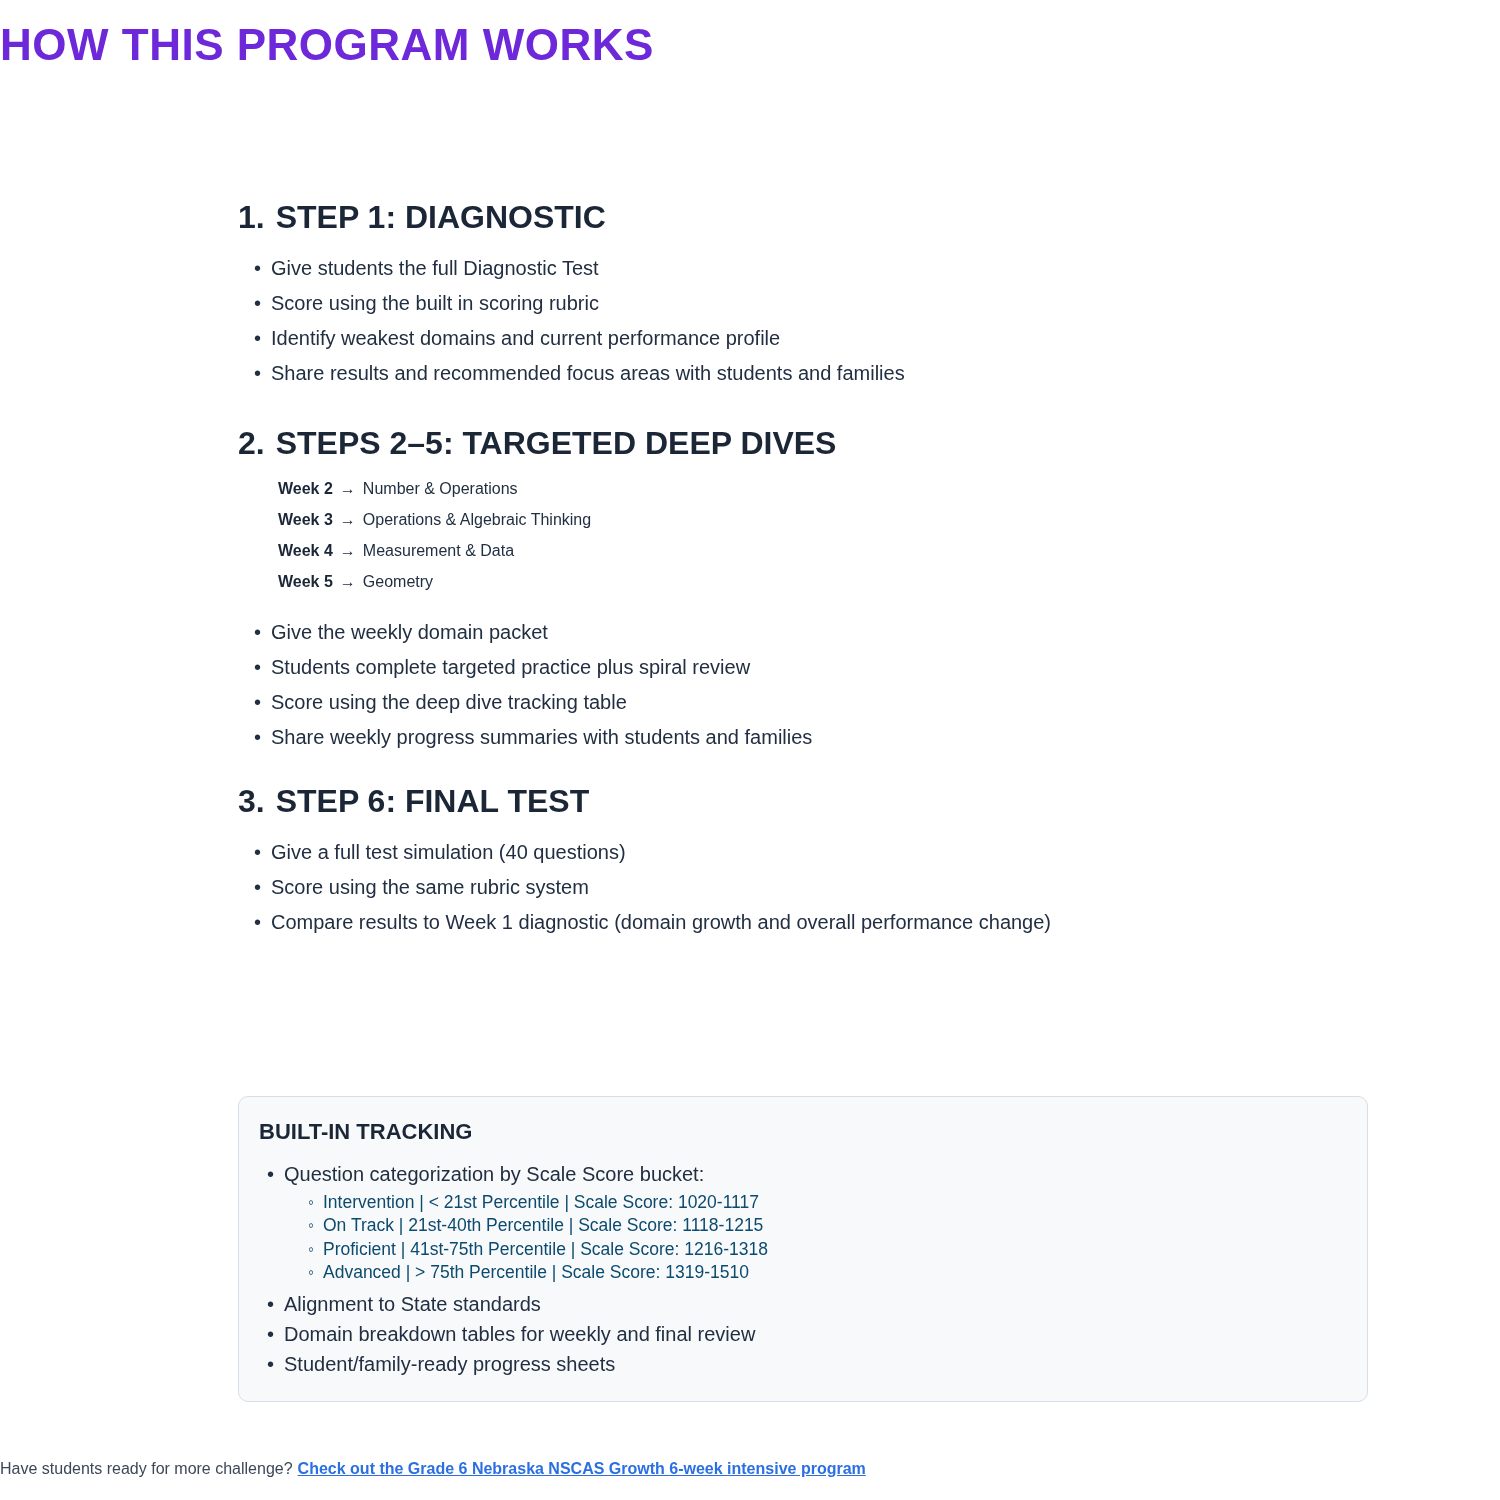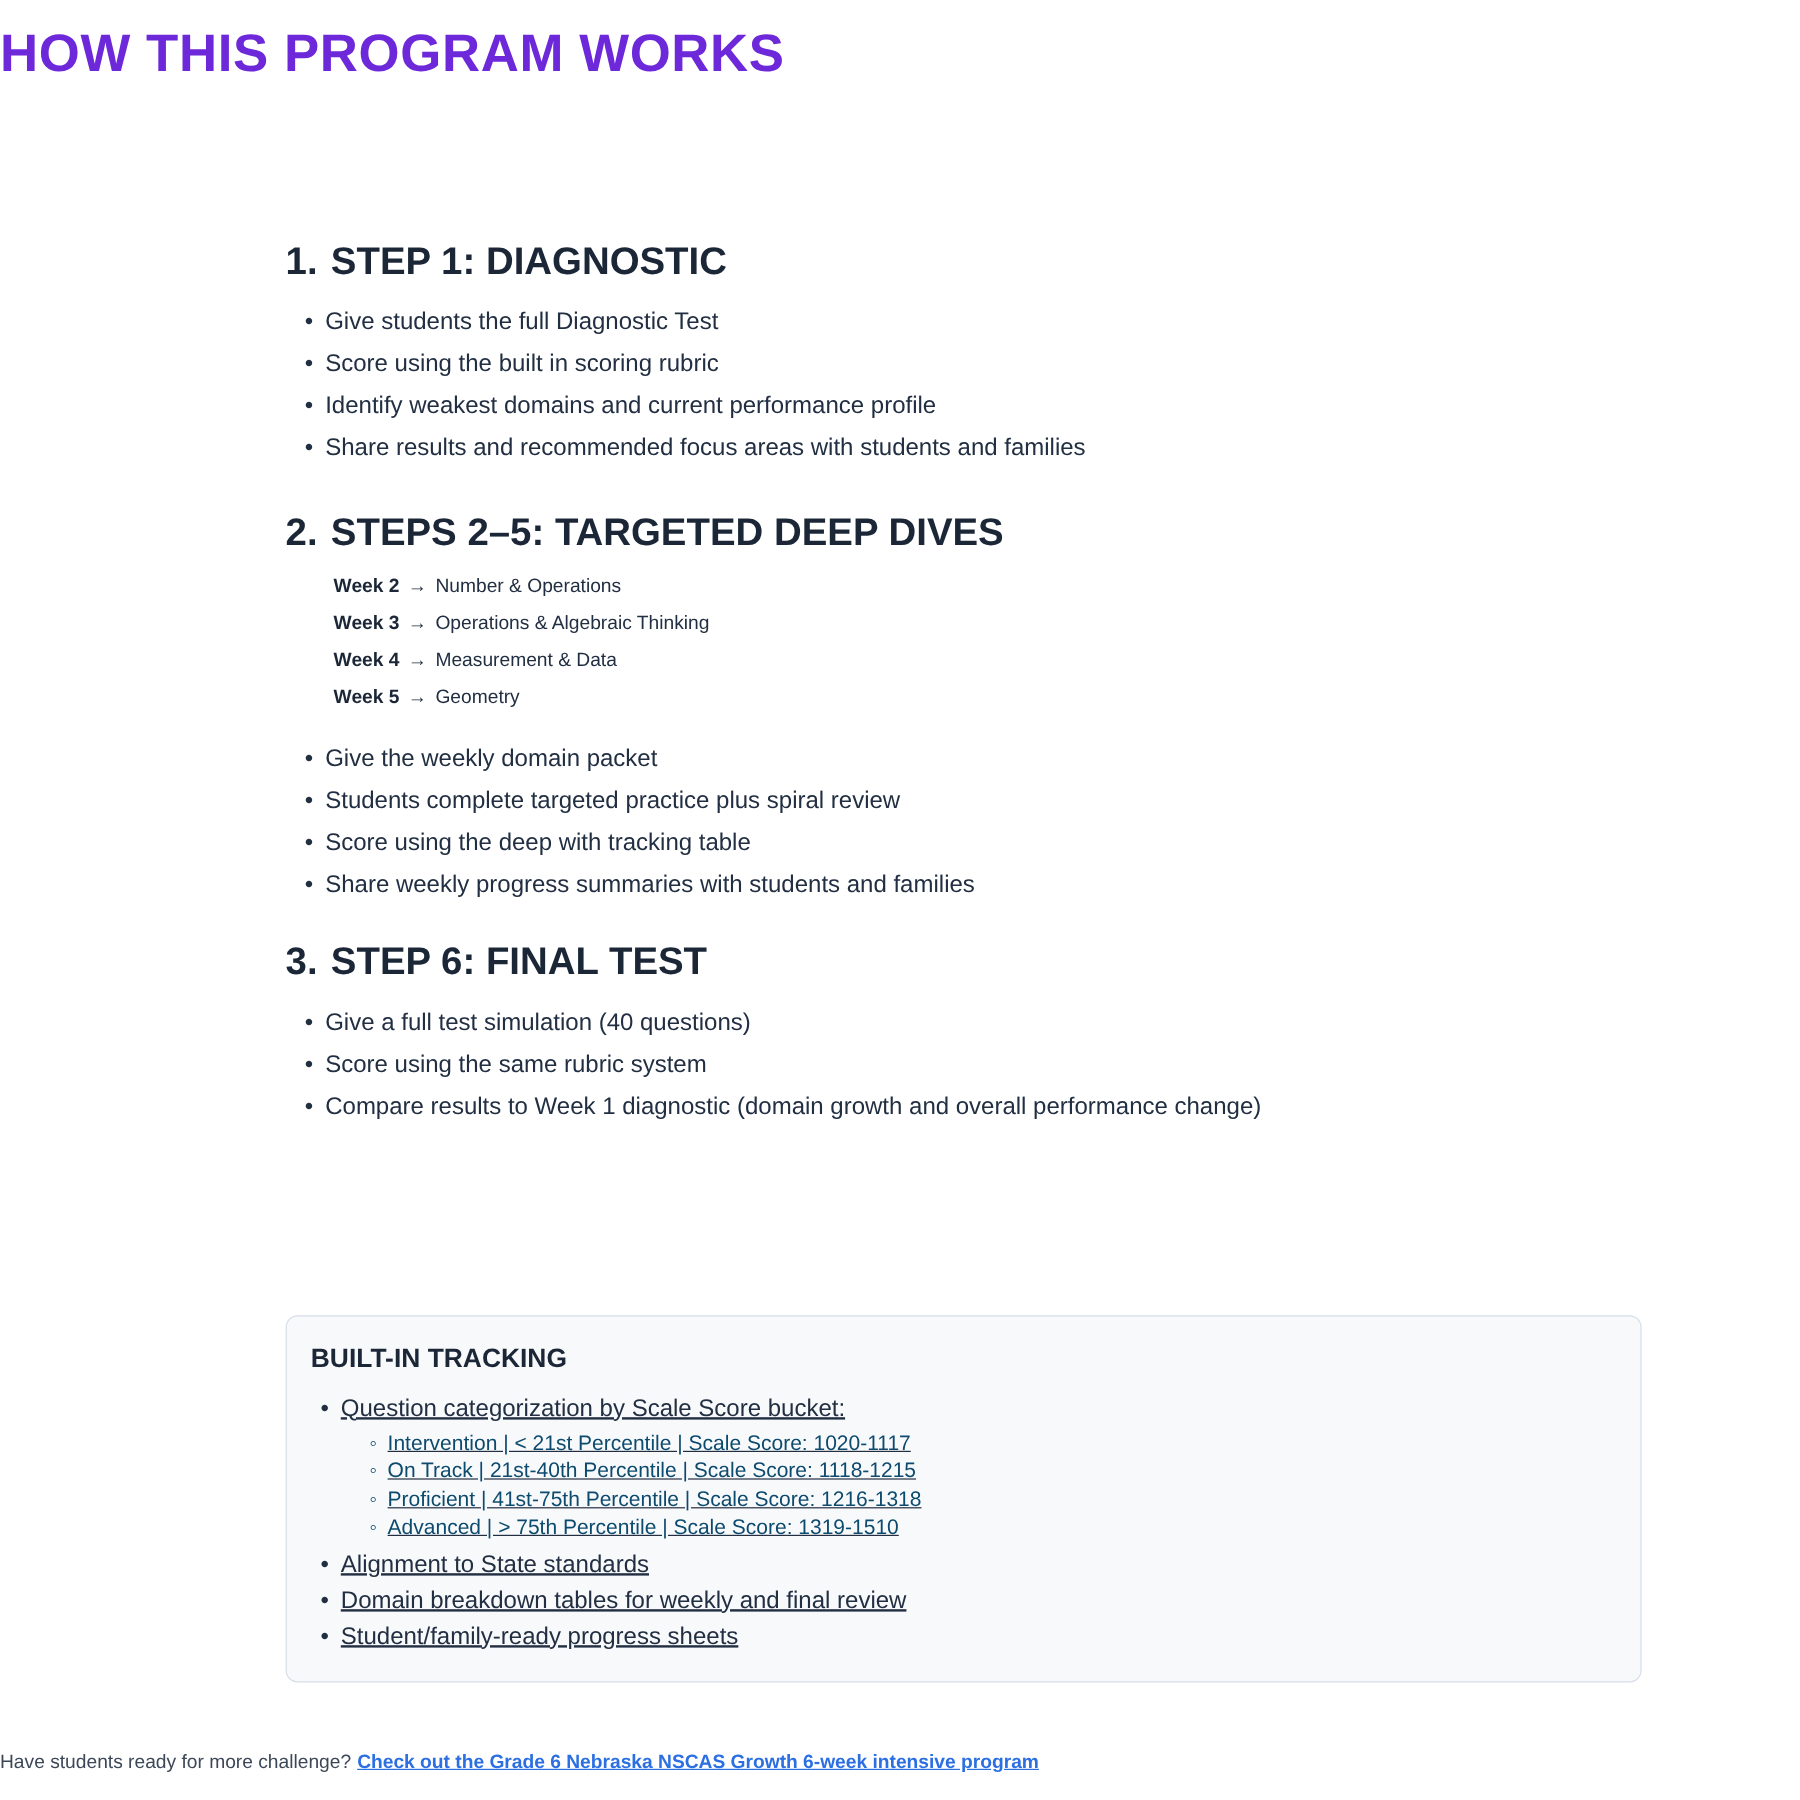--- a/index.html
+++ b/index.html
@@ -80,21 +80,20 @@
     list-style: none;
     margin: 14px 0 0 0;
     padding: 0 0 0 8px;
   }
   ul.box-bullets > li {
     position: relative;
     font-size: 20px;
     line-height: 30px;
     padding-left: 17px;
     color: #222f42;
-    text-decoration: underline;
   }
   ul.box-bullets > li::before {
     content: "\2022";
     position: absolute;
     left: 0;
   }
   ul.sub-bullets {
     list-style: none;
     margin: 2px 0 4px 24px;
     padding: 0;
@@ -161,21 +160,21 @@
         <div class="week-line">
           <span class="week-label">Week 4</span><span class="week-arrow">→</span><span class="week-topic">Measurement &amp; Data</span>
         </div>
         <div class="week-line">
           <span class="week-label">Week 5</span><span class="week-arrow">→</span><span class="week-topic">Geometry</span>
         </div>
       </div>
       <ul class="bullets">
         <li>Give the weekly domain packet</li>
         <li>Students complete targeted practice plus spiral review</li>
-        <li>Score using the deep with tracking table</li>
+        <li>Score using the deep dive tracking table</li>
         <li>Share weekly progress summaries with students and families</li>
       </ul>
     </section>
 
     <section class="section-3">
       <h2 class="section-heading">
         <span class="heading-number">3.</span><span>STEP 6: FINAL TEST</span>
       </h2>
       <ul class="bullets">
         <li>Give a full test simulation (40 questions)</li>

